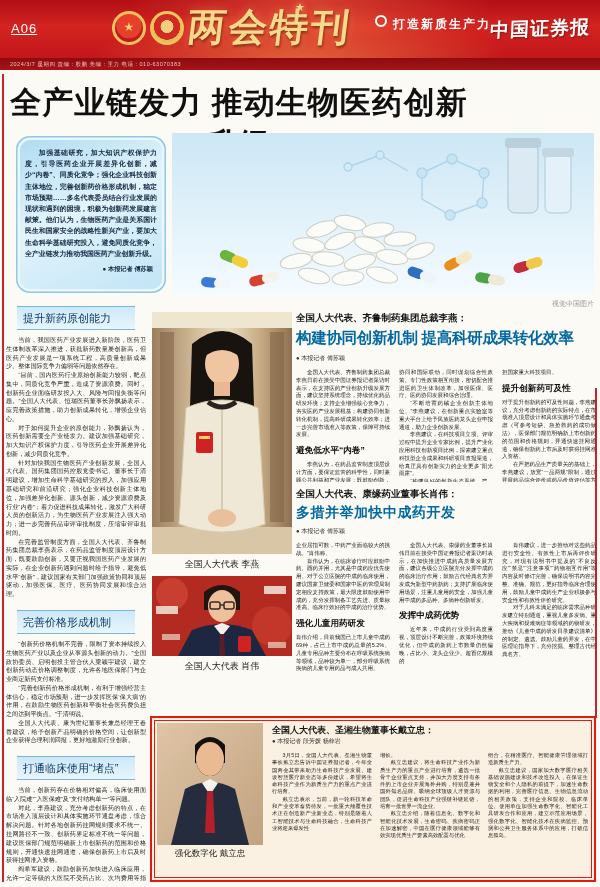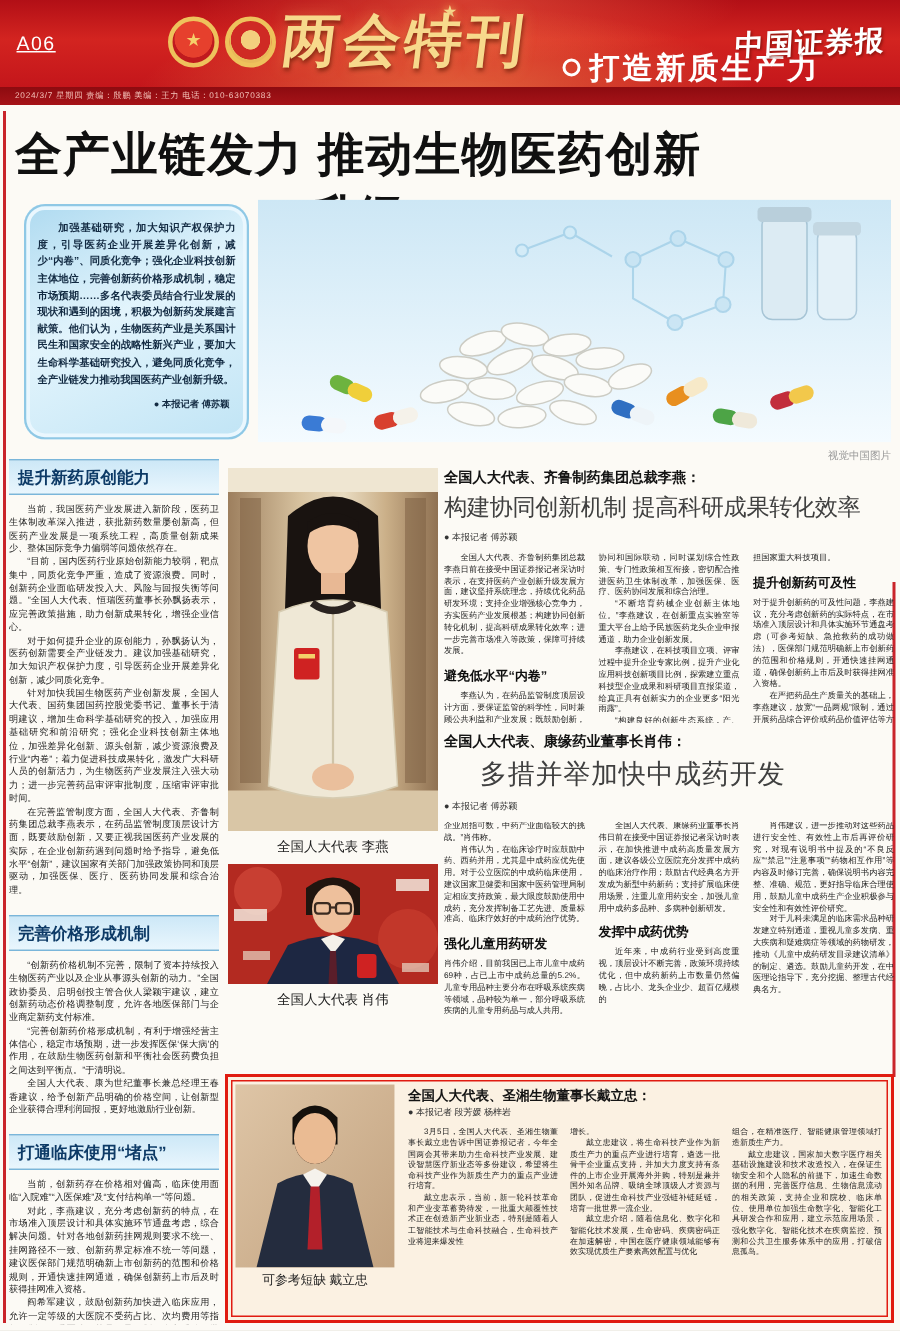--- a/index.html
+++ b/index.html
@@ -14,21 +14,21 @@
   .banner-star{position:absolute;left:50%;top:1px;transform:translateX(-50%);color:#f6d88e;font-size:11px;
     text-shadow:0 0 6px #ffb35c;}
   .page-no{position:absolute;left:11px;top:21px;color:#ffffff;font-size:13px;letter-spacing:1px;text-decoration:underline;}
   .emblem{position:absolute;top:11px;width:34px;height:34px;border-radius:50%;box-sizing:border-box;}
   .emblem.nat{left:112px;border:3px solid #eec25c;background:radial-gradient(circle at 50% 42%,#e6402d 0 58%,#c01a1e 60%);}
   .emblem.nat::after{content:"★";position:absolute;left:50%;top:50%;transform:translate(-50%,-58%);color:#f5d06a;font-size:12px;}
   .emblem.cppcc{left:150px;border:3px solid #eec25c;background:radial-gradient(circle at 50% 45%,#f3cf7d 0 30%,#cf2a24 32% 62%,#e8b95a 64%);}
   .banner-title{position:absolute;left:188px;top:2px;font-family:"DejaVu Serif","Liberation Serif",serif;
     font-size:38px;font-weight:bold;color:#f7d98c;transform:skewX(-7deg);letter-spacing:3px;
     text-shadow:1px 2px 3px rgba(90,20,0,.65),0 0 10px rgba(255,200,110,.35);}
-  .banner-slogan{position:absolute;left:375px;top:32px;color:#ffffff;font-size:20px;font-weight:bold;letter-spacing:2px;text-align:right;}
+  .banner-slogan{position:absolute;left:375px;top:15px;color:#ffffff;font-size:12px;font-weight:bold;letter-spacing:2px;text-align:right;}
   .slogan-dot{display:inline-block;width:8px;height:8px;border:2px solid #fff;border-radius:50%;margin-right:6px;vertical-align:1px;}
   .masthead{position:absolute;right:10px;top:16px;color:#ffffff;font-family:"DejaVu Serif","Liberation Serif",serif;
     font-size:19px;font-weight:bold;transform:rotate(-2deg) skewX(-5deg);letter-spacing:1px;
     text-shadow:1px 1px 2px rgba(90,10,0,.6);}
   .info-strip{position:absolute;left:0;top:58px;width:600px;height:12px;background:linear-gradient(180deg,#8d0b10,#a61318);
     color:#f4c3ba;font-size:5.5px;line-height:12px;padding-left:10px;box-sizing:border-box;letter-spacing:.5px;}
   
   .edge-left{position:absolute;left:2px;top:74px;width:2px;height:808px;background:#c9242a;}
   .edge-right{position:absolute;left:595px;top:388px;width:2px;height:330px;background:#c9242a;}
   
@@ -40,39 +40,39 @@
     background:linear-gradient(155deg,#aeda F0,#dff2fb 45%,#c0e4f5);
     background:linear-gradient(155deg,#aedaf0,#e2f4fc 45%,#c0e4f5);
     box-shadow:inset 0 0 0 1.5px #8fc8e5, inset 0 0 0 4px #eaf7fe;}
   .intro-box p{margin:0;text-indent:2em;font-size:6.9px;font-weight:bold;line-height:1.62;
     color:#122a42;text-align:justify;}
   .intro-byline{text-align:right;font-size:6.2px;font-weight:bold;color:#122a42;margin-top:6px;padding-right:4px;}
   .intro-image{position:absolute;left:172px;top:133px;width:422px;height:162px;overflow:hidden;}
   .photo-credit{position:absolute;left:0;top:299px;width:594px;text-align:right;font-size:7px;color:#999;}
   
   .left-col{position:absolute;left:6px;top:306px;width:140px;height:577px;overflow:hidden;}
-  .sec-title{background:linear-gradient(180deg,#cde8f7,#e9f6fd);color:#0d3a66;font-weight:bold;font-size:11px;
-    padding:4px 6px 3px;border-top:1px solid #7ab6da;border-bottom:1px solid #7ab6da;margin:11px 0 6px;}
+  .sec-title{background:linear-gradient(180deg,#cde8f7,#e9f6fd);color:#0d3a66;font-weight:normal;font-size:11px;
+    padding:4px 6px 3px;border-top:1px solid #7ab6da;border-bottom:1px solid #7ab6da;margin:11px 11px 6px;}
   .sec-title:first-child{margin-top:0;}
   .sec-body p{margin:0;font-size:6.1px;line-height:1.44;color:#232323;text-align:justify;text-indent:2em;}
   
   .photo{position:absolute;overflow:hidden;background:#d8c2a4;}
   .photo1{left:152px;top:312px;width:140px;height:242px;}
   .photo2{left:152px;top:576px;width:140px;height:80px;}
   .photo-caption{position:absolute;text-align:center;font-size:9px;color:#222;}
   .cap1{left:152px;top:558px;width:140px;}
   .cap2{left:152px;top:660px;width:140px;}
   
   .article{position:absolute;left:296px;width:300px;}
   .article1{top:312px;}
   .article2{top:488px;}
   .kicker{font-size:9.5px;font-weight:bold;color:#141414;}
-  .headline{font-weight:400;color:#404040;white-space:nowrap;margin:3px 0 5px;}
+  .headline{font-weight:700;color:#0369a1;white-space:nowrap;margin:3px 0 5px;}
   .headline.h1{font-size:15.5px;letter-spacing:-.3px;}
-  .headline.h2{font-size:18px;letter-spacing:.5px;margin-left:24px;}
+  .headline.h2{font-size:14px;letter-spacing:.5px;}
   .byline{font-size:6px;color:#333;margin-bottom:6px;}
   .cols{display:flex;gap:9px;overflow:hidden;}
   .article1 .cols{height:113px;}
   .article2 .cols{height:166px;}
   .colseg{flex:1;min-width:0;}
   .colseg p{margin:0;font-size:5.5px;line-height:1.42;color:#232323;text-align:justify;text-indent:2em;}
   .colseg[data-cont="true"] .paras p:first-child{text-indent:0;}
   .colseg h4{margin:6px 0 4px;font-size:8.6px;color:#0e0e0e;}
   .colseg h4:empty{display:none;}
   
@@ -348,21 +348,21 @@
       </defs>
       <rect width="106" height="122" fill="url(#bg3)"></rect>
       <path d="M38 22 Q53 6 68 22 L68 40 L38 40 Z" fill="#14100c"></path>
       <ellipse cx="53" cy="36" rx="14" ry="17" fill="#eab b93"></ellipse>
       <ellipse cx="53" cy="36" rx="14" ry="17" fill="#eabb93"></ellipse>
       <path d="M14 122 L28 66 Q53 52 78 66 L92 122 Z" fill="#242c3e"></path>
       <path d="M45 60 L53 72 L61 60 L53 56 Z" fill="#f5f2ec"></path>
       <path d="M50 68 L56 68 L58 110 L48 110 Z" fill="#b3202a"></path>
     </svg>
   </div>
-  <div class="photo-caption cap3">可参考短缺 戴立忠</div>
+  <div class="photo-caption cap3">强化数字化 戴立忠</div>
 
   <div class="box3-text">
     <div class="kicker">全国人大代表、圣湘生物董事长戴立忠：</div>
     <div class="byline">● 本报记者 段芳媛 杨梓岩</div>
     <div class="cols">
       <div class="colseg">
         <div class="paras">
             <p>3月5日，全国人大代表、圣湘生物董事长戴立忠告诉中国证券报记者，今年全国两会其带来助力生命科技产业发展、建设智慧医疗新业态等多份建议，希望将生命科技产业作为新质生产力的重点产业进行培育。</p>
             <p>戴立忠表示，当前，新一轮科技革命和产业变革蓄势待发，一批重大颠覆性技术正在创造新产业新业态，特别是随着人工智能技术与生命科技融合，生命科技产业将迎来爆发性</p>
           </div>

